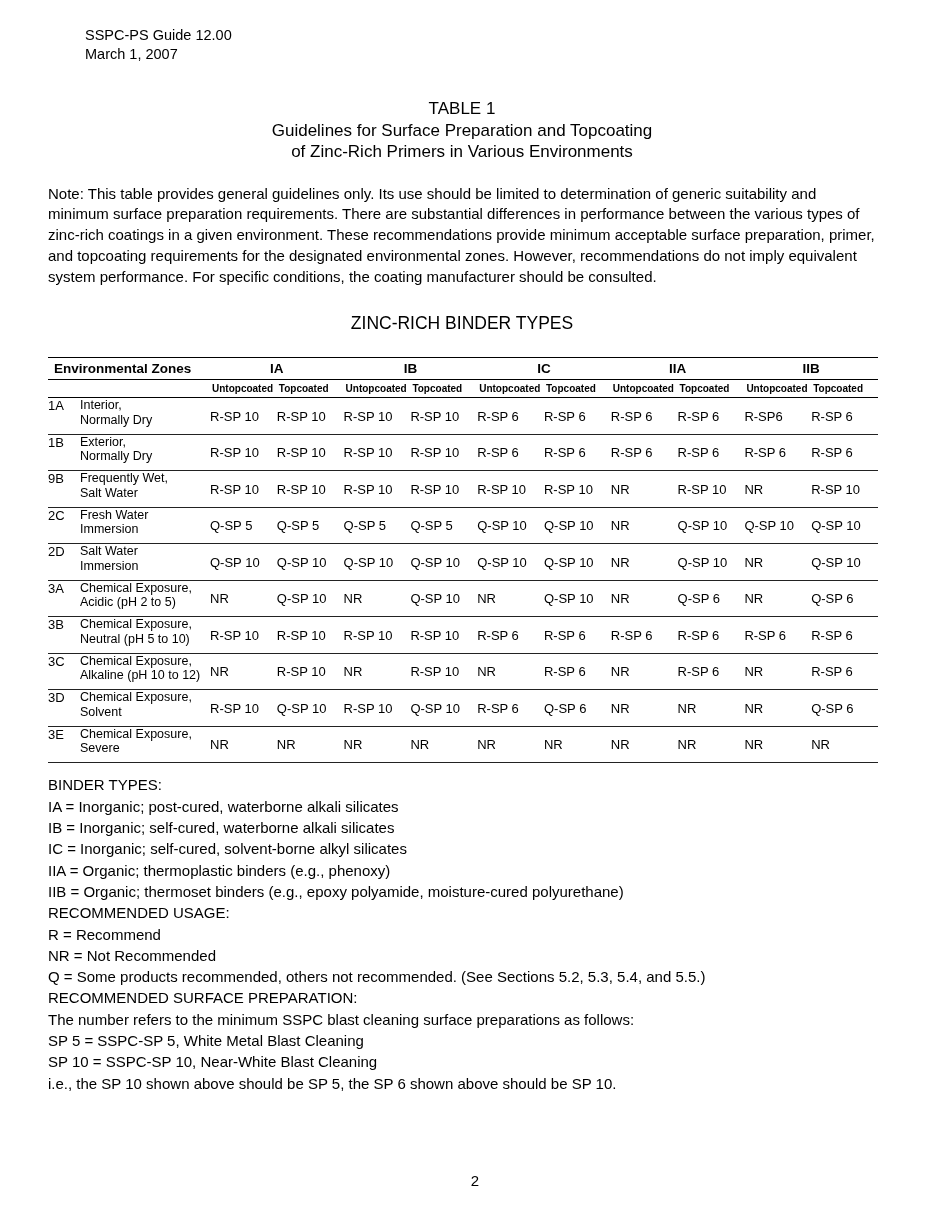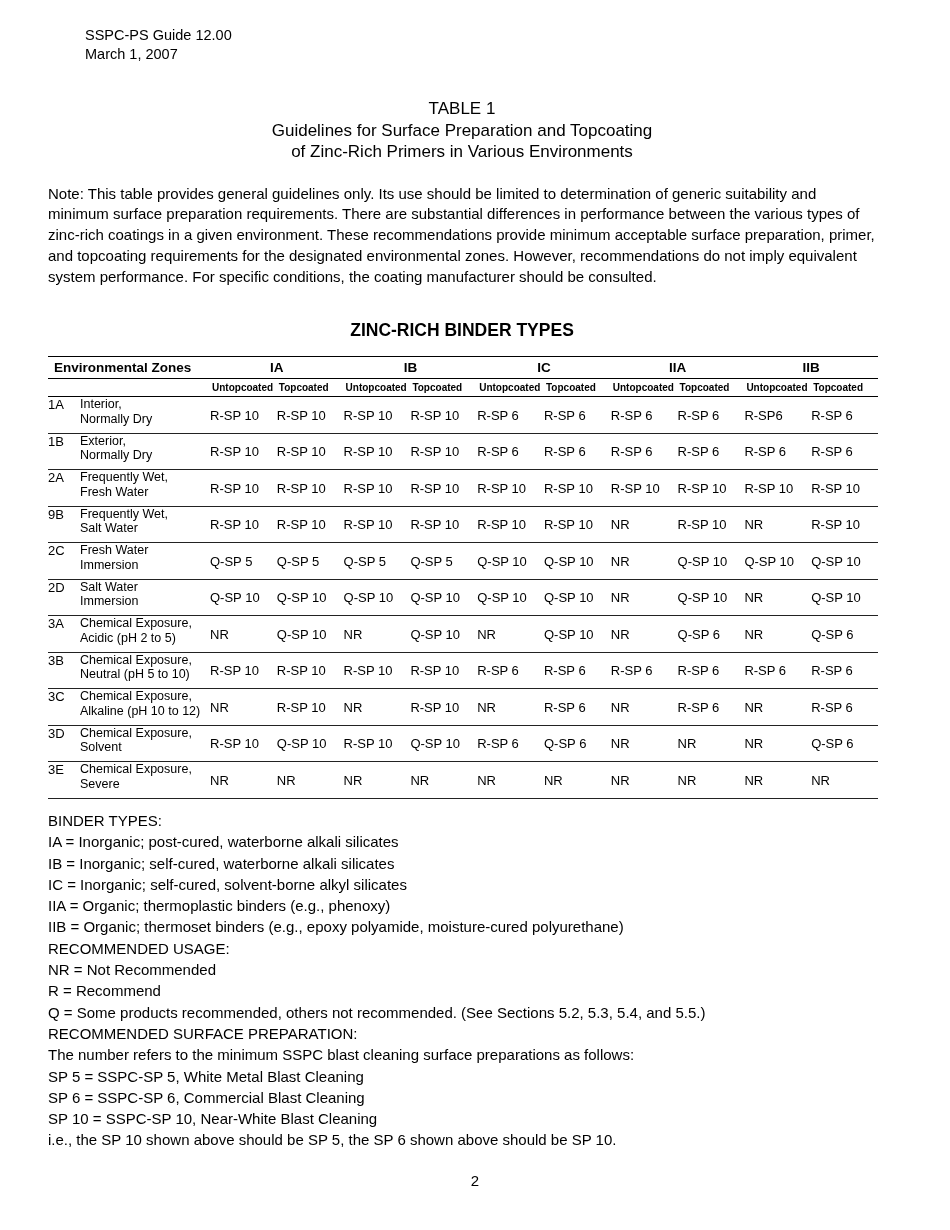--- a/index.html
+++ b/index.html
@@ -30,30 +30,30 @@
     font-weight: normal;
     font-size: 17px;
     line-height: 21.5px;
   }
   .note {
     margin-top: 21px;
     font-size: 15px;
     line-height: 20.8px;
   }
   .table-caption {
-    margin-top: 33px;
+    margin-top: 26px;
     text-align: center;
-    font-weight: bold;
+    font-weight: normal;
     font-size: 17.5px;
   }
   table.zinc {
     border-collapse: collapse;
     table-layout: fixed;
     width: 830px;
-    margin-top: 15px;
+    margin-top: 23px;
   }
   table.zinc th, table.zinc td {
     padding: 0;
     text-align: left;
     font-weight: normal;
   }
   tr.group-row th {
     border-top: 1.5px solid #000;
     border-bottom: 1px solid #000;
     font-weight: bold;
@@ -195,37 +195,20 @@
           <td class="cell-value">R-SP 10</td>
           <td class="cell-value">R-SP 10</td>
           <td class="cell-value">R-SP 6</td>
           <td class="cell-value">R-SP 6</td>
           <td class="cell-value">R-SP 6</td>
           <td class="cell-value">R-SP 6</td>
           <td class="cell-value">R-SP 6</td>
           <td class="cell-value">R-SP 6</td>
         </tr>
         <tr>
-          <td class="cell-code">2A</td>
-          <td class="cell-zone">
-            <div>Frequently Wet,</div>
-            <div>Fresh Water</div>
-          </td>
-          <td class="cell-value">R-SP 10</td>
-          <td class="cell-value">R-SP 10</td>
-          <td class="cell-value">R-SP 10</td>
-          <td class="cell-value">R-SP 10</td>
-          <td class="cell-value">R-SP 10</td>
-          <td class="cell-value">R-SP 10</td>
-          <td class="cell-value">R-SP 10</td>
-          <td class="cell-value">R-SP 10</td>
-          <td class="cell-value">R-SP 10</td>
-          <td class="cell-value">R-SP 10</td>
-        </tr>
-        <tr>
           <td class="cell-code">9B</td>
           <td class="cell-zone">
             <div>Frequently Wet,</div>
             <div>Salt Water</div>
           </td>
           <td class="cell-value">R-SP 10</td>
           <td class="cell-value">R-SP 10</td>
           <td class="cell-value">R-SP 10</td>
           <td class="cell-value">R-SP 10</td>
           <td class="cell-value">R-SP 10</td>
@@ -358,26 +341,25 @@
   </table>
 
   <div class="legend">
       <div class="legend-heading">BINDER TYPES:</div>
       <div class="legend-line">IA = Inorganic; post-cured, waterborne alkali silicates</div>
       <div class="legend-line">IB = Inorganic; self-cured, waterborne alkali silicates</div>
       <div class="legend-line">IC = Inorganic; self-cured, solvent-borne alkyl silicates</div>
       <div class="legend-line">IIA = Organic; thermoplastic binders (e.g., phenoxy)</div>
       <div class="legend-line">IIB = Organic; thermoset binders (e.g., epoxy polyamide, moisture-cured polyurethane)</div>
       <div class="legend-heading">RECOMMENDED USAGE:</div>
+      <div class="legend-line">R = Recommend</div>
       <div class="legend-line">NR = Not Recommended</div>
-      <div class="legend-line">R = Recommend</div>
       <div class="legend-line">Q = Some products recommended, others not recommended.  (See Sections 5.2, 5.3, 5.4, and 5.5.)</div>
       <div class="legend-heading">RECOMMENDED SURFACE PREPARATION:</div>
       <div class="legend-line">The number refers to the minimum SSPC blast cleaning surface preparations as follows:</div>
       <div class="legend-line">SP 5 = SSPC-SP 5, White Metal Blast Cleaning</div>
-      <div class="legend-line">SP 6 = SSPC-SP 6, Commercial Blast Cleaning</div>
       <div class="legend-line">SP 10 = SSPC-SP 10, Near-White Blast Cleaning</div>
       <div class="legend-line">i.e., the SP 10 shown above should be SP 5, the SP 6 shown above should be SP 10.</div>
     </div>
 
   <div class="page-number">2</div>
 
 </div>
 
 </body></html>

